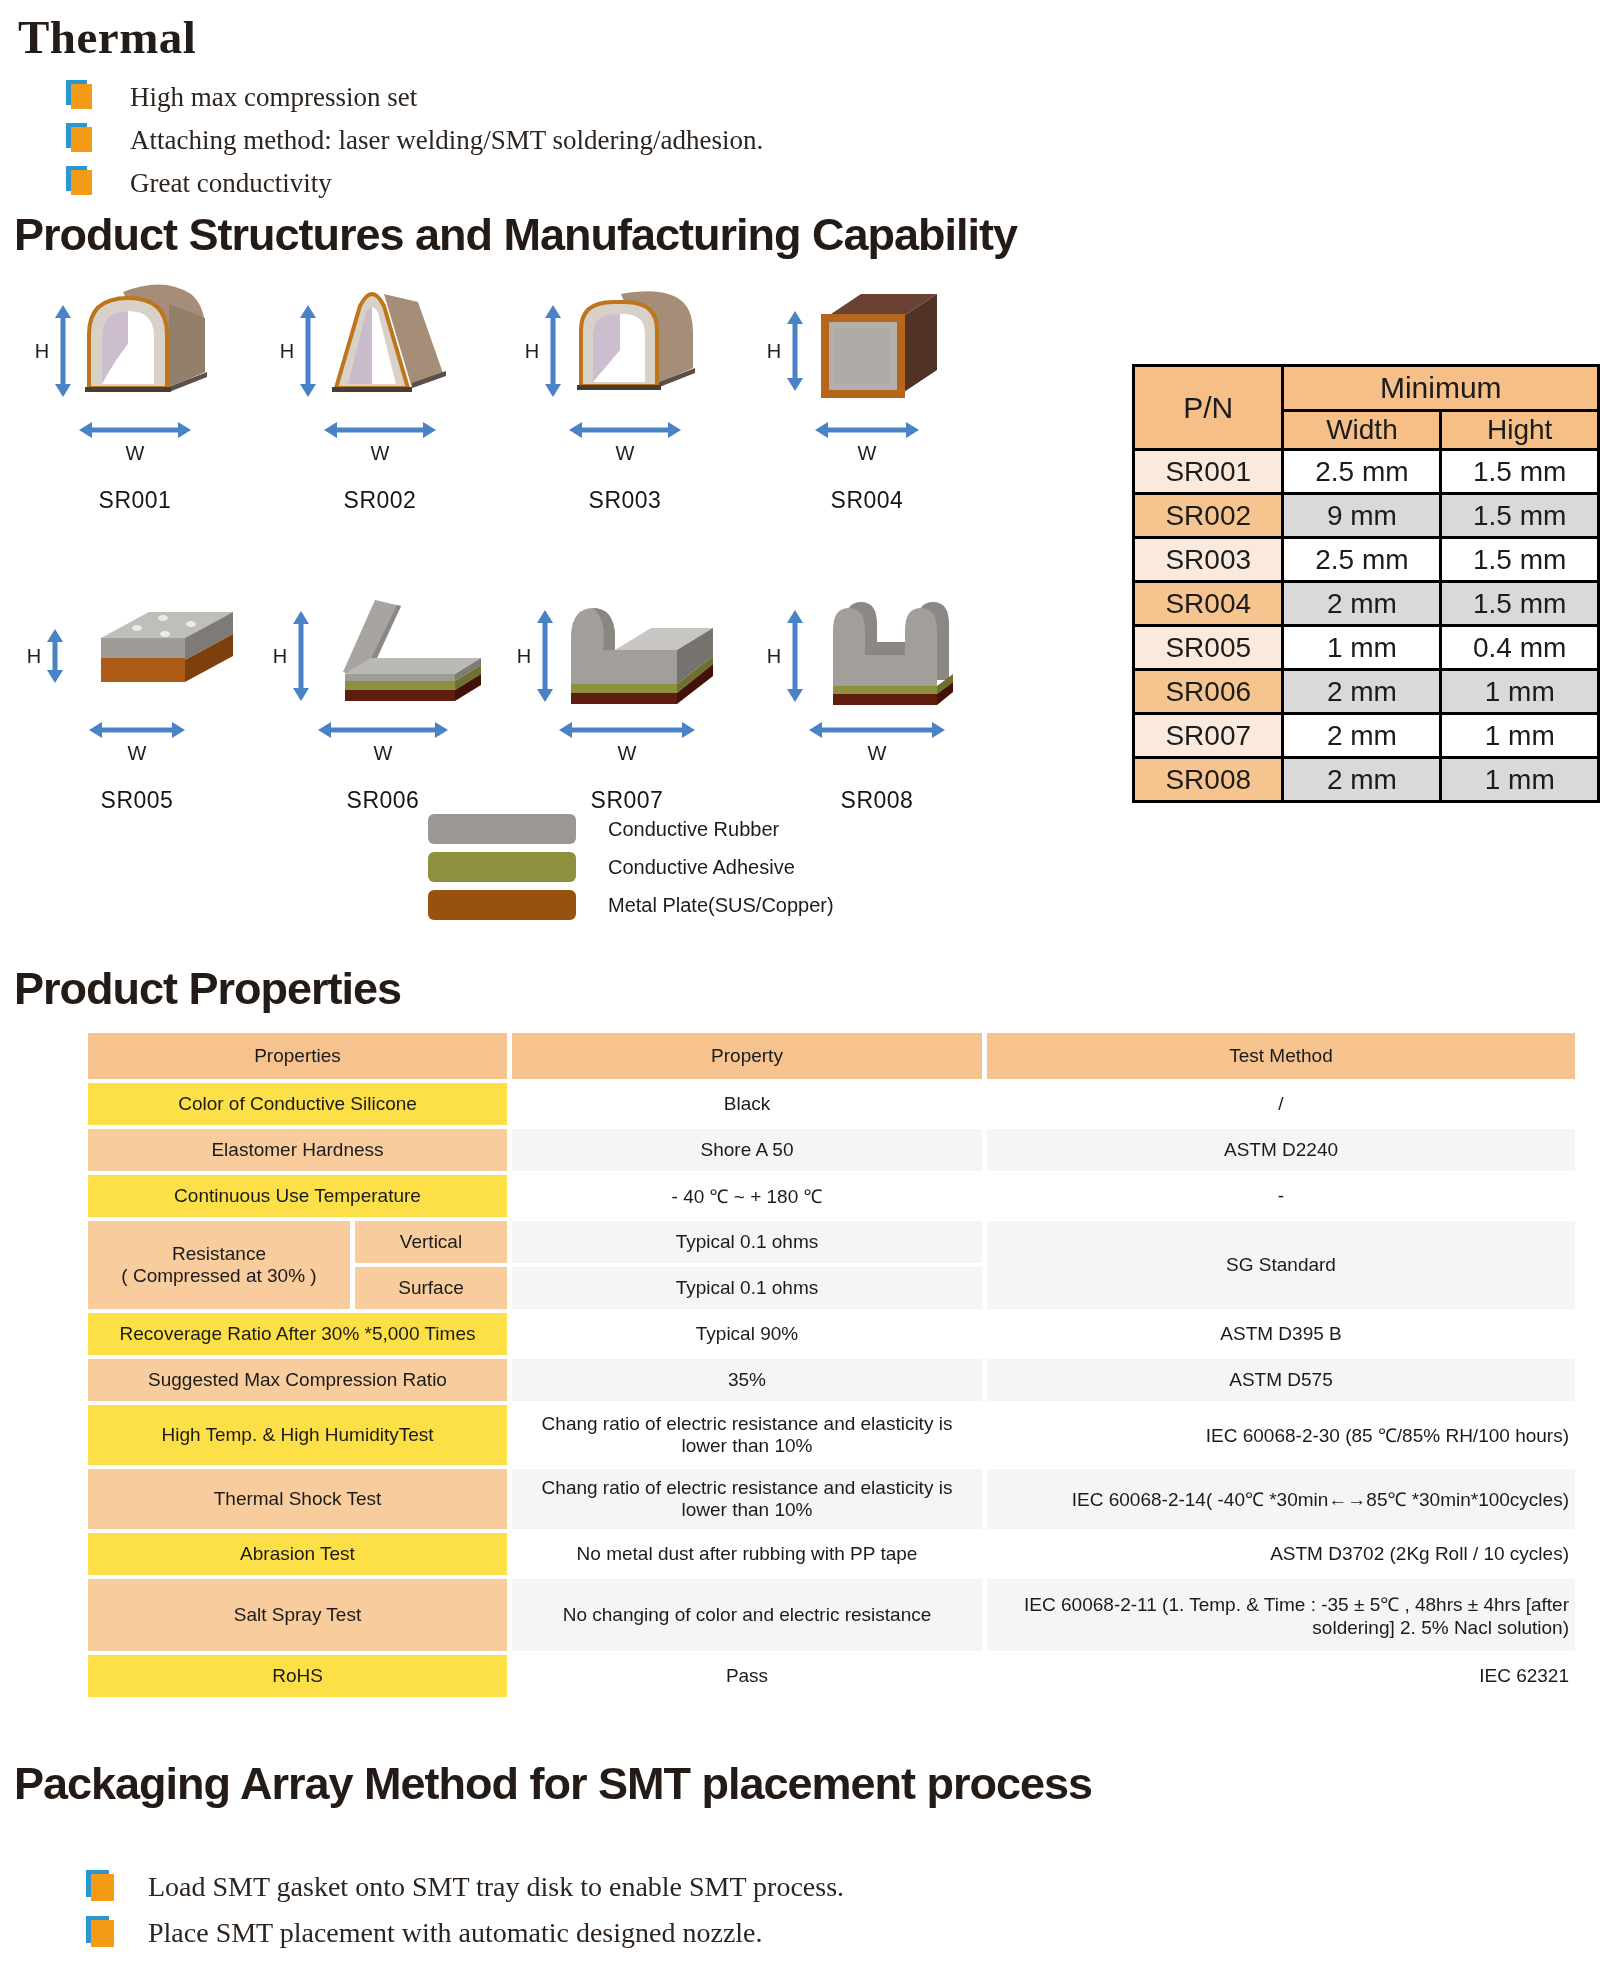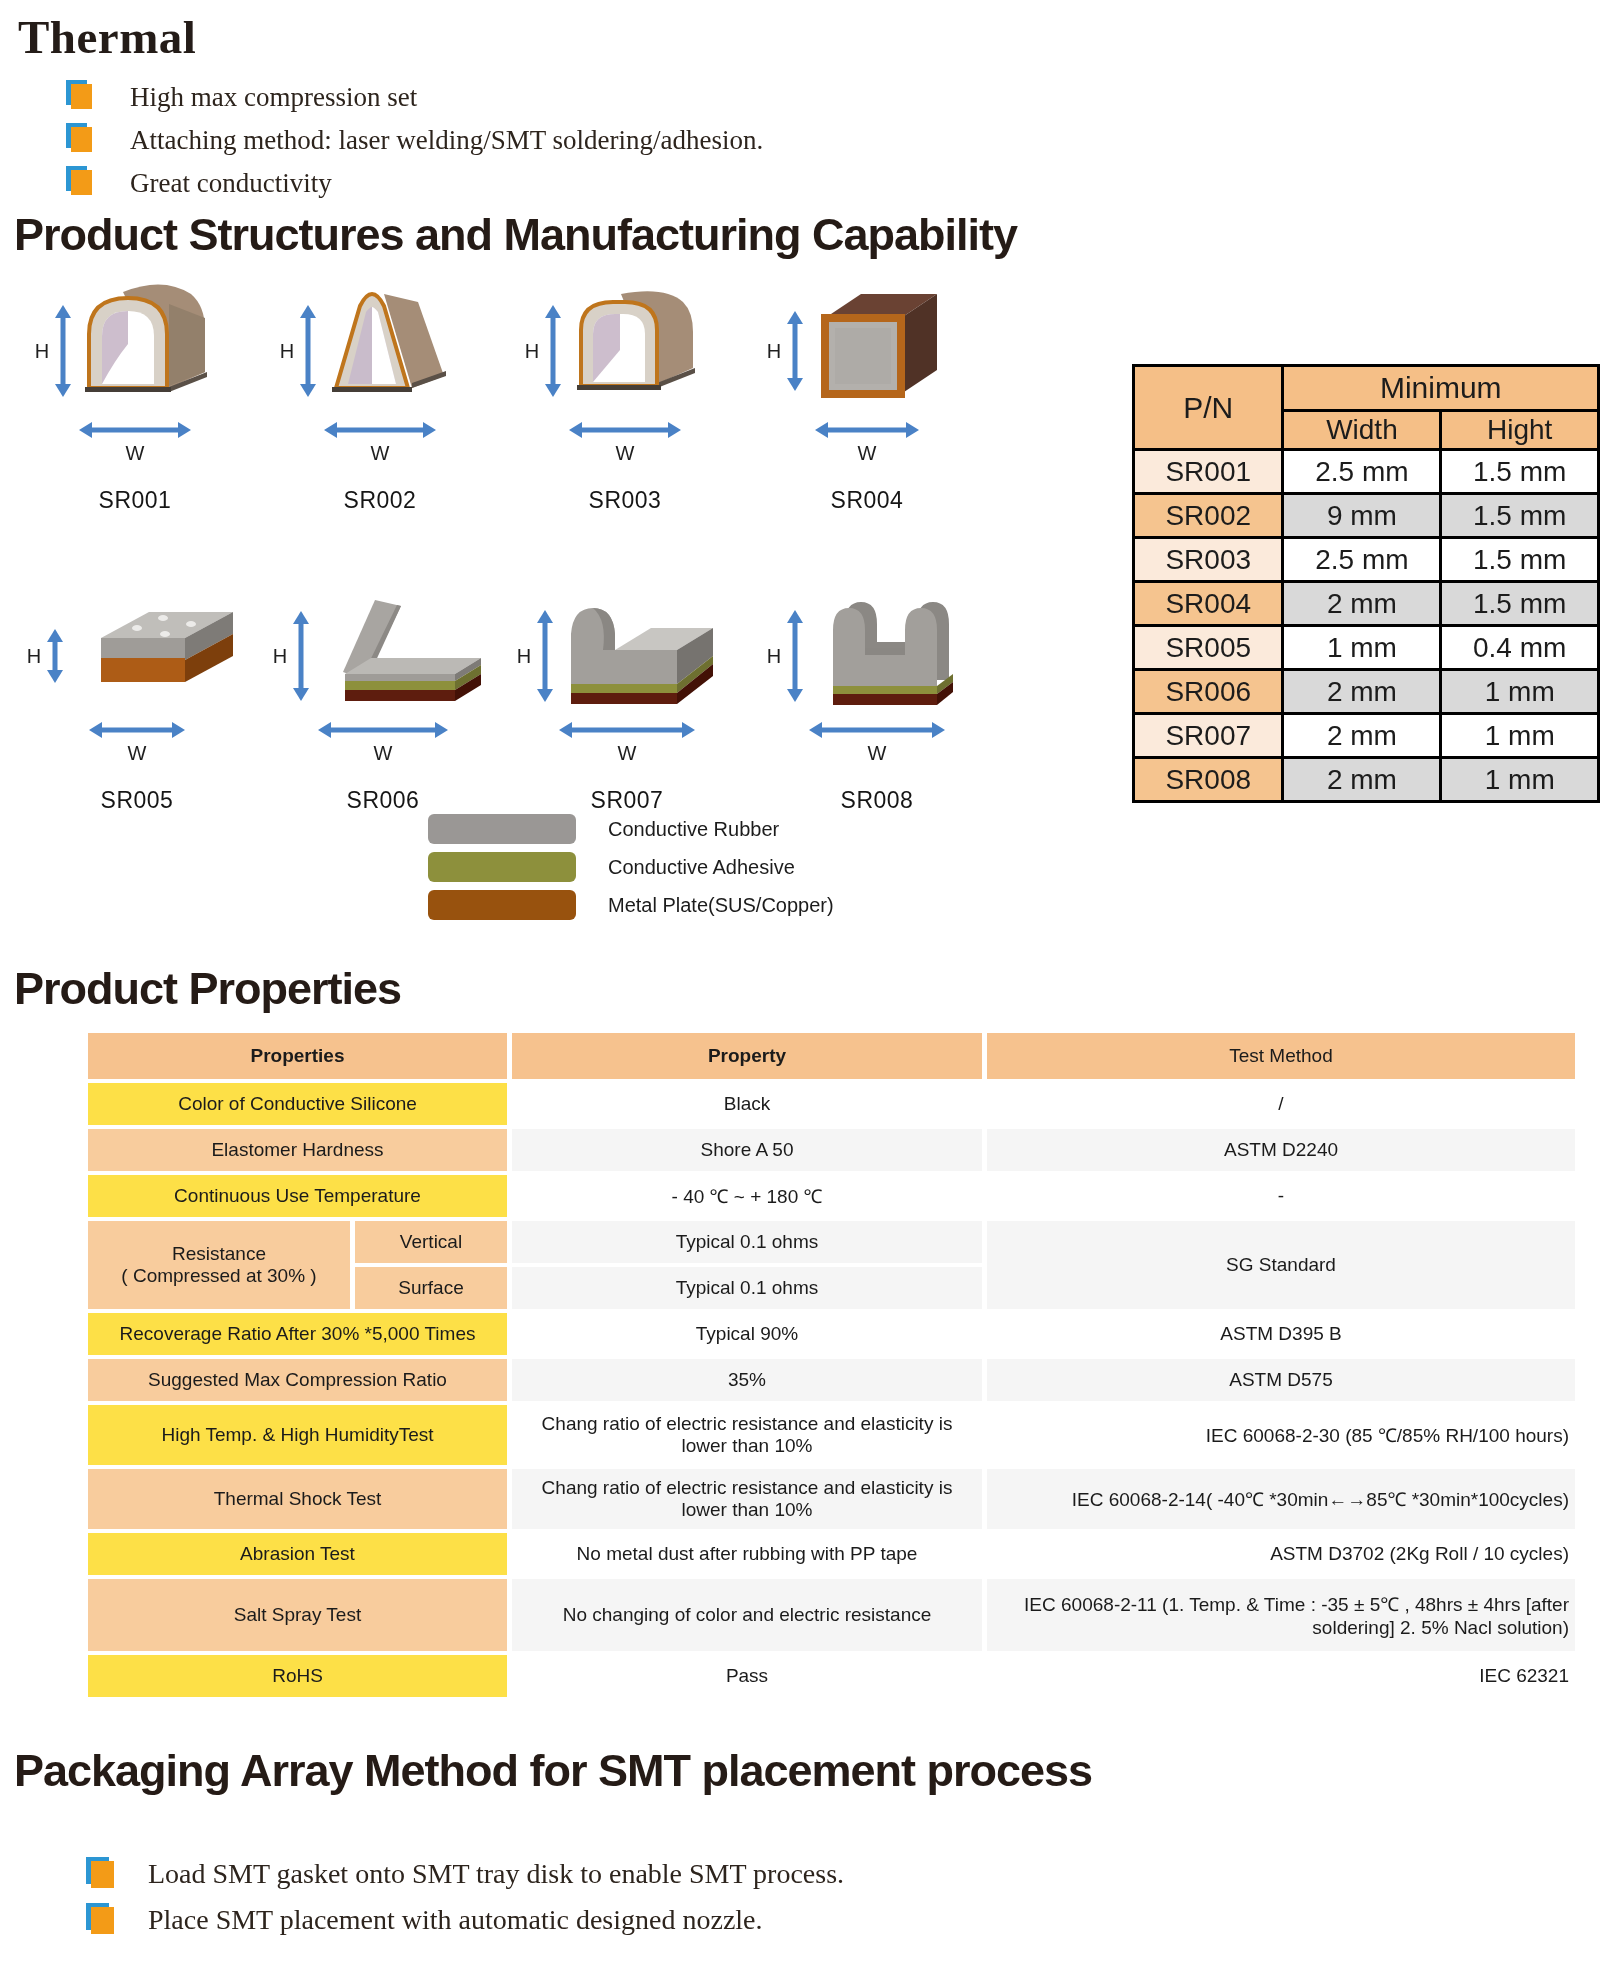--- a/index.html
+++ b/index.html
@@ -48,30 +48,30 @@
   
   .legend{position:absolute;left:428px;top:545px}
   .leg{display:flex;align-items:center;margin-bottom:8px}
   .chip{width:148px;height:30px;border-radius:6px;margin-right:32px}
   .leg-label{font-size:20px;color:#1c1c1c}
 
   
   table.props{border-collapse:separate;border-spacing:5px 4px;margin:14px 0 0 83px;table-layout:fixed}
   .props th,.props td{font-size:19px;text-align:center;vertical-align:middle;padding:2px 6px;color:#1b1b1b}
   .props thead th{background:#F6C28E;height:42px}
-  .props th.bold{font-weight:bold}.props th.reg{font-weight:normal}
+  .props th.bold{font-weight:normal}.props th.reg{font-weight:normal}
   .props tr.rh td{height:38px}
   .props tr.rh-t td{height:56px}
   .props tr.rh-x td{height:68px}
   .nm-l{background:#fde047}.nm-d{background:#F8CC9D}
   .cell-l{background:#ffffff}.cell-d{background:#F5F5F5}
   .props td.nm{white-space:pre-line}
   .props td.tm-left{text-align:right;padding-left:10px}
 
-  .pk-title{margin-top:44px}
+  .pk-title{margin-top:57px}
 </style>
 </head>
 <body>
 
 <div class="page">
 
   <h1 class="h-serif">Thermal</h1>
   <div id="features-list" class="bullets">
       <div class="bullet-item">
         <span class="sq"></span>

